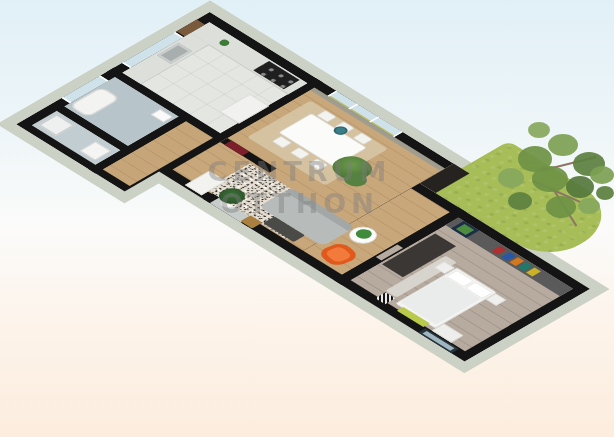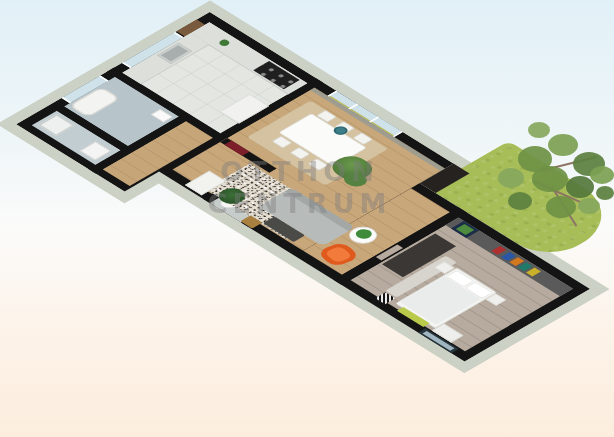--- a/index.html
+++ b/index.html
@@ -172,15 +172,15 @@
   <div class="blob" style="left:88px;top:68px;width:28px;height:22px;background:#55793c;"></div>
   <div class="blob" style="left:112px;top:58px;width:24px;height:18px;background:#7da053;"></div>
   <div class="blob" style="left:30px;top:84px;width:24px;height:18px;background:#5d8040;"></div>
   <div class="blob" style="left:68px;top:88px;width:30px;height:22px;background:#6e9145;"></div>
   <div class="blob" style="left:100px;top:90px;width:22px;height:16px;background:#86a85e;"></div>
   <div class="blob" style="left:118px;top:78px;width:18px;height:14px;background:#5d8040;"></div>
   <div class="blob" style="left:50px;top:14px;width:22px;height:16px;background:#86a85e;"></div>
 </div>
 
 <div class="watermark">
+  <div class="wm-line">CENTRUM</div>
   <div class="wm-line">OTTHON</div>
-  <div class="wm-line">CENTRUM</div>
 </div>
 
 </body></html>

